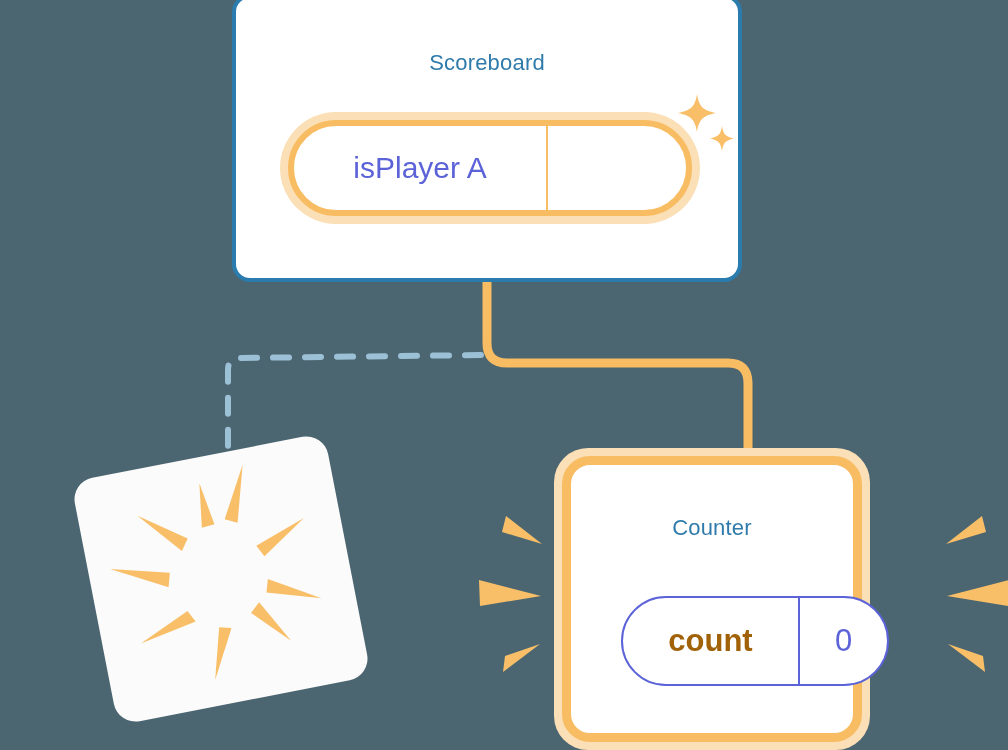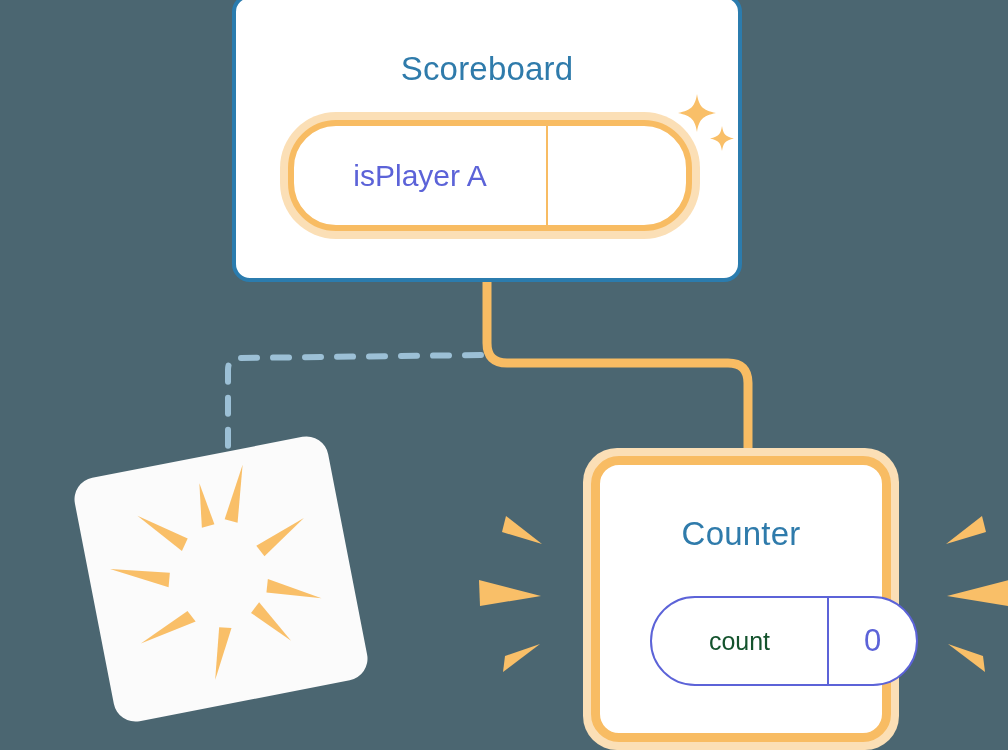--- a/index.html
+++ b/index.html
@@ -40,36 +40,36 @@
     width: 510px;
     height: 288px;
     background: #ffffff;
     border: 4px solid #2b7cae;
     border-radius: 18px;
     box-sizing: border-box;
     z-index: 3;
   }
   .card-title {
     color: #2f7bab;
-    font-size: 33px;
+    font-size: 22px;
     font-weight: 400;
     text-align: center;
     letter-spacing: 0.2px;
   }
   .scoreboard-title {
     margin-top: 52px;
   }
 
   
   .pill-outer {
     position: absolute;
     left: 44px;
     top: 114px;
     width: 420px;
-    height: 127px;
+    height: 112px;
     border-radius: 56px;
     background: #fbdfb6;
     box-sizing: border-box;
   }
   .pill-inner {
     position: absolute;
     left: 8px;
     top: 8px;
     right: 8px;
     bottom: 8px;
@@ -110,21 +110,21 @@
     left: 672px;
     top: 92px;
     width: 70px;
     height: 70px;
     z-index: 4;
   }
 
   
   .card-counter-glow {
     position: absolute;
-    left: 583px;
+    left: 554px;
     top: 448px;
     width: 316px;
     height: 302px;
     border-radius: 34px;
     background: #fbdfb6;
     box-sizing: border-box;
     z-index: 3;
   }
   .card-counter {
     position: absolute;
@@ -151,23 +151,23 @@
     background: #ffffff;
     box-sizing: border-box;
     display: flex;
     align-items: stretch;
   }
   .pill-count-key {
     flex: 0 0 175px;
     display: flex;
     align-items: center;
     justify-content: center;
-    color: #14532d;
-    font-size: 25px;
-    font-weight: 400;
+    color: #a16207;
+    font-size: 31px;
+    font-weight: 700;
   }
   .pill-divider-purple {
     width: 2px;
     background: #5c63d8;
   }
   .pill-count-val {
     flex: 1 1 auto;
     display: flex;
     align-items: center;
     justify-content: center;

